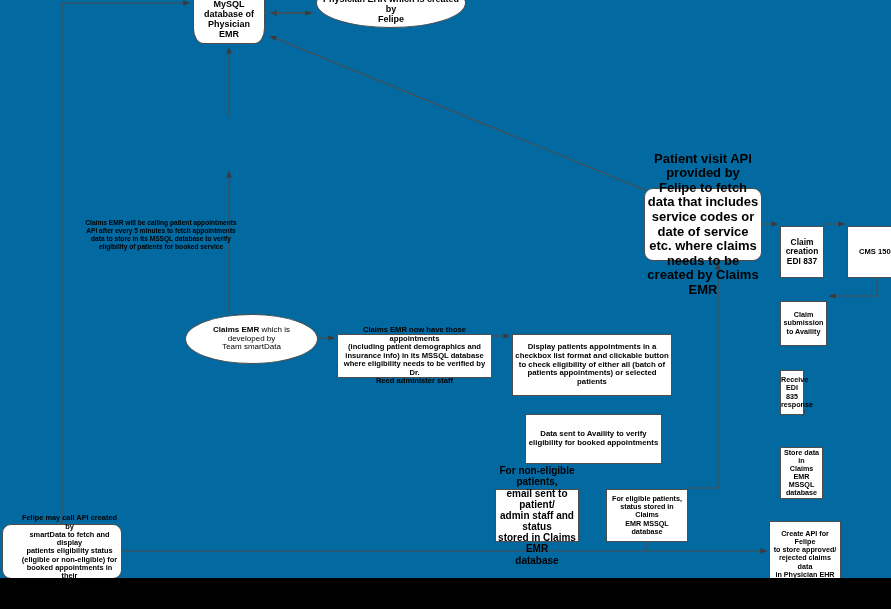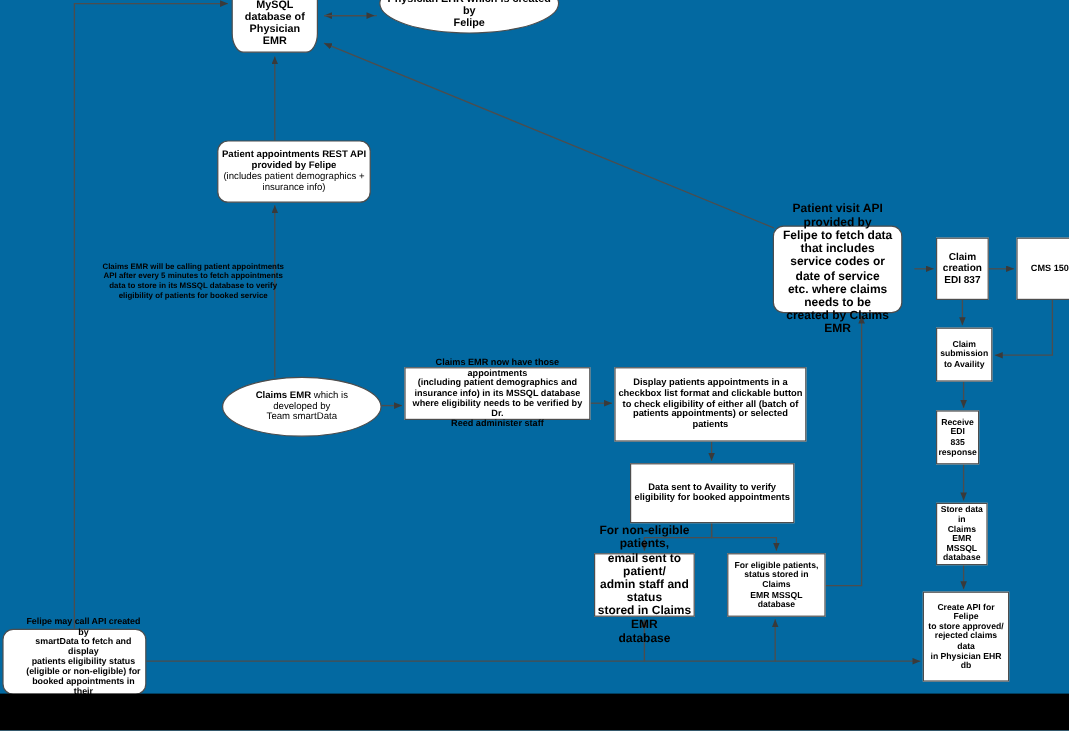--- a/index.html
+++ b/index.html
@@ -36,21 +36,21 @@
     border: 1px solid #4d4d4d;
     line-height: 1.12;
     z-index: 2;
   }
   .node > .txt {
     display: block;
     width: 100%;
     padding: 0 2px;
     white-space: pre-line;
   }
-  .n-rect { border-radius: 0; }
+  .n-rect { border-radius: 0; margin-top: 28px; }
   .n-round { border-radius: 9px; }
   .n-ellipse { border-radius: 50% / 50%; }
   .n-cyl {
     border-radius: 10px / 16px;
   }
   .bold { font-weight: bold; }
   .free-text {
     position: absolute;
     text-align: center;
     color: #000000;
@@ -131,26 +131,20 @@
 database of
 Physician
 EMR</span>
   </div>
 
   <div class="node n-ellipse" style="left:316px; top:-22px; width:150px; height:50px; font-size:9px; font-weight:bold; align-items:flex-end; padding-bottom:3px;">
     <span class="txt">Physician EHR which is created by
 Felipe</span>
   </div>
 
-  <div class="node n-round" style="left:181px; top:117px; width:128px; height:52px; font-size:8px; flex-direction:column;">
-    <span class="txt bold">Patient appointments REST API
-provided by Felipe</span>
-    <span class="txt">(includes patient demographics +
-insurance info)</span>
-  </div>
 
   <div class="node n-ellipse" style="left:185px; top:314px; width:133px; height:50px; font-size:8px; flex-direction:column;">
     <span style="display:block; width:100%; padding:0 10px; box-sizing:border-box;"><b>Claims EMR </b><span style="white-space:pre-line;">which is developed by
 Team smartData</span></span>
   </div>
 
   <div class="node n-rect" style="left:337px; top:306px; width:155px; height:44px; font-size:7.6px; font-weight:bold;">
     <span class="txt">Claims EMR now have those appointments
 (including patient demographics and
 insurance info) in its MSSQL database
@@ -178,21 +172,21 @@
 stored in Claims EMR
 database</span>
   </div>
 
   <div class="node n-rect" style="left:606px; top:461px; width:82px; height:53px; font-size:7.2px; font-weight:bold;">
     <span class="txt">For eligible patients,
 status stored in Claims
 EMR MSSQL database</span>
   </div>
 
-  <div class="node n-round" style="left:644px; top:188px; width:108px; height:73px; font-size:10px; font-weight:bold;">
+  <div class="node n-round" style="left:644px; top:188px; width:118px; height:73px; font-size:13px; font-weight:bold;">
     <span class="txt">Patient visit API provided by
 Felipe to fetch data that includes
 service codes or date of service
 etc. where claims needs to be
 created by Claims EMR</span>
   </div>
 
   <div class="node n-rect" style="left:780px; top:198px; width:44px; height:52px; font-size:8.4px; font-weight:bold;">
     <span class="txt">Claim
 creation
@@ -202,21 +196,21 @@
   <div class="node n-rect" style="left:847px; top:198px; width:60px; height:52px; font-size:7.6px; font-weight:bold;">
     <span class="txt">CMS 1500</span>
   </div>
 
   <div class="node n-rect" style="left:780px; top:273px; width:47px; height:45px; font-size:7.2px; font-weight:bold;">
     <span class="txt">Claim
 submission
 to Availity</span>
   </div>
 
-  <div class="node n-rect" style="left:780px; top:342px; width:36px; height:45px; font-size:7.2px; font-weight:bold;">
+  <div class="node n-rect" style="left:780px; top:342px; width:24px; height:45px; font-size:7.2px; font-weight:bold;">
     <span class="txt">Receive EDI
 835
 response</span>
   </div>
 
   <div class="node n-rect" style="left:780px; top:419px; width:43px; height:52px; font-size:7.2px; font-weight:bold;">
     <span class="txt">Store data in
 Claims EMR
 MSSQL
 database</span>

